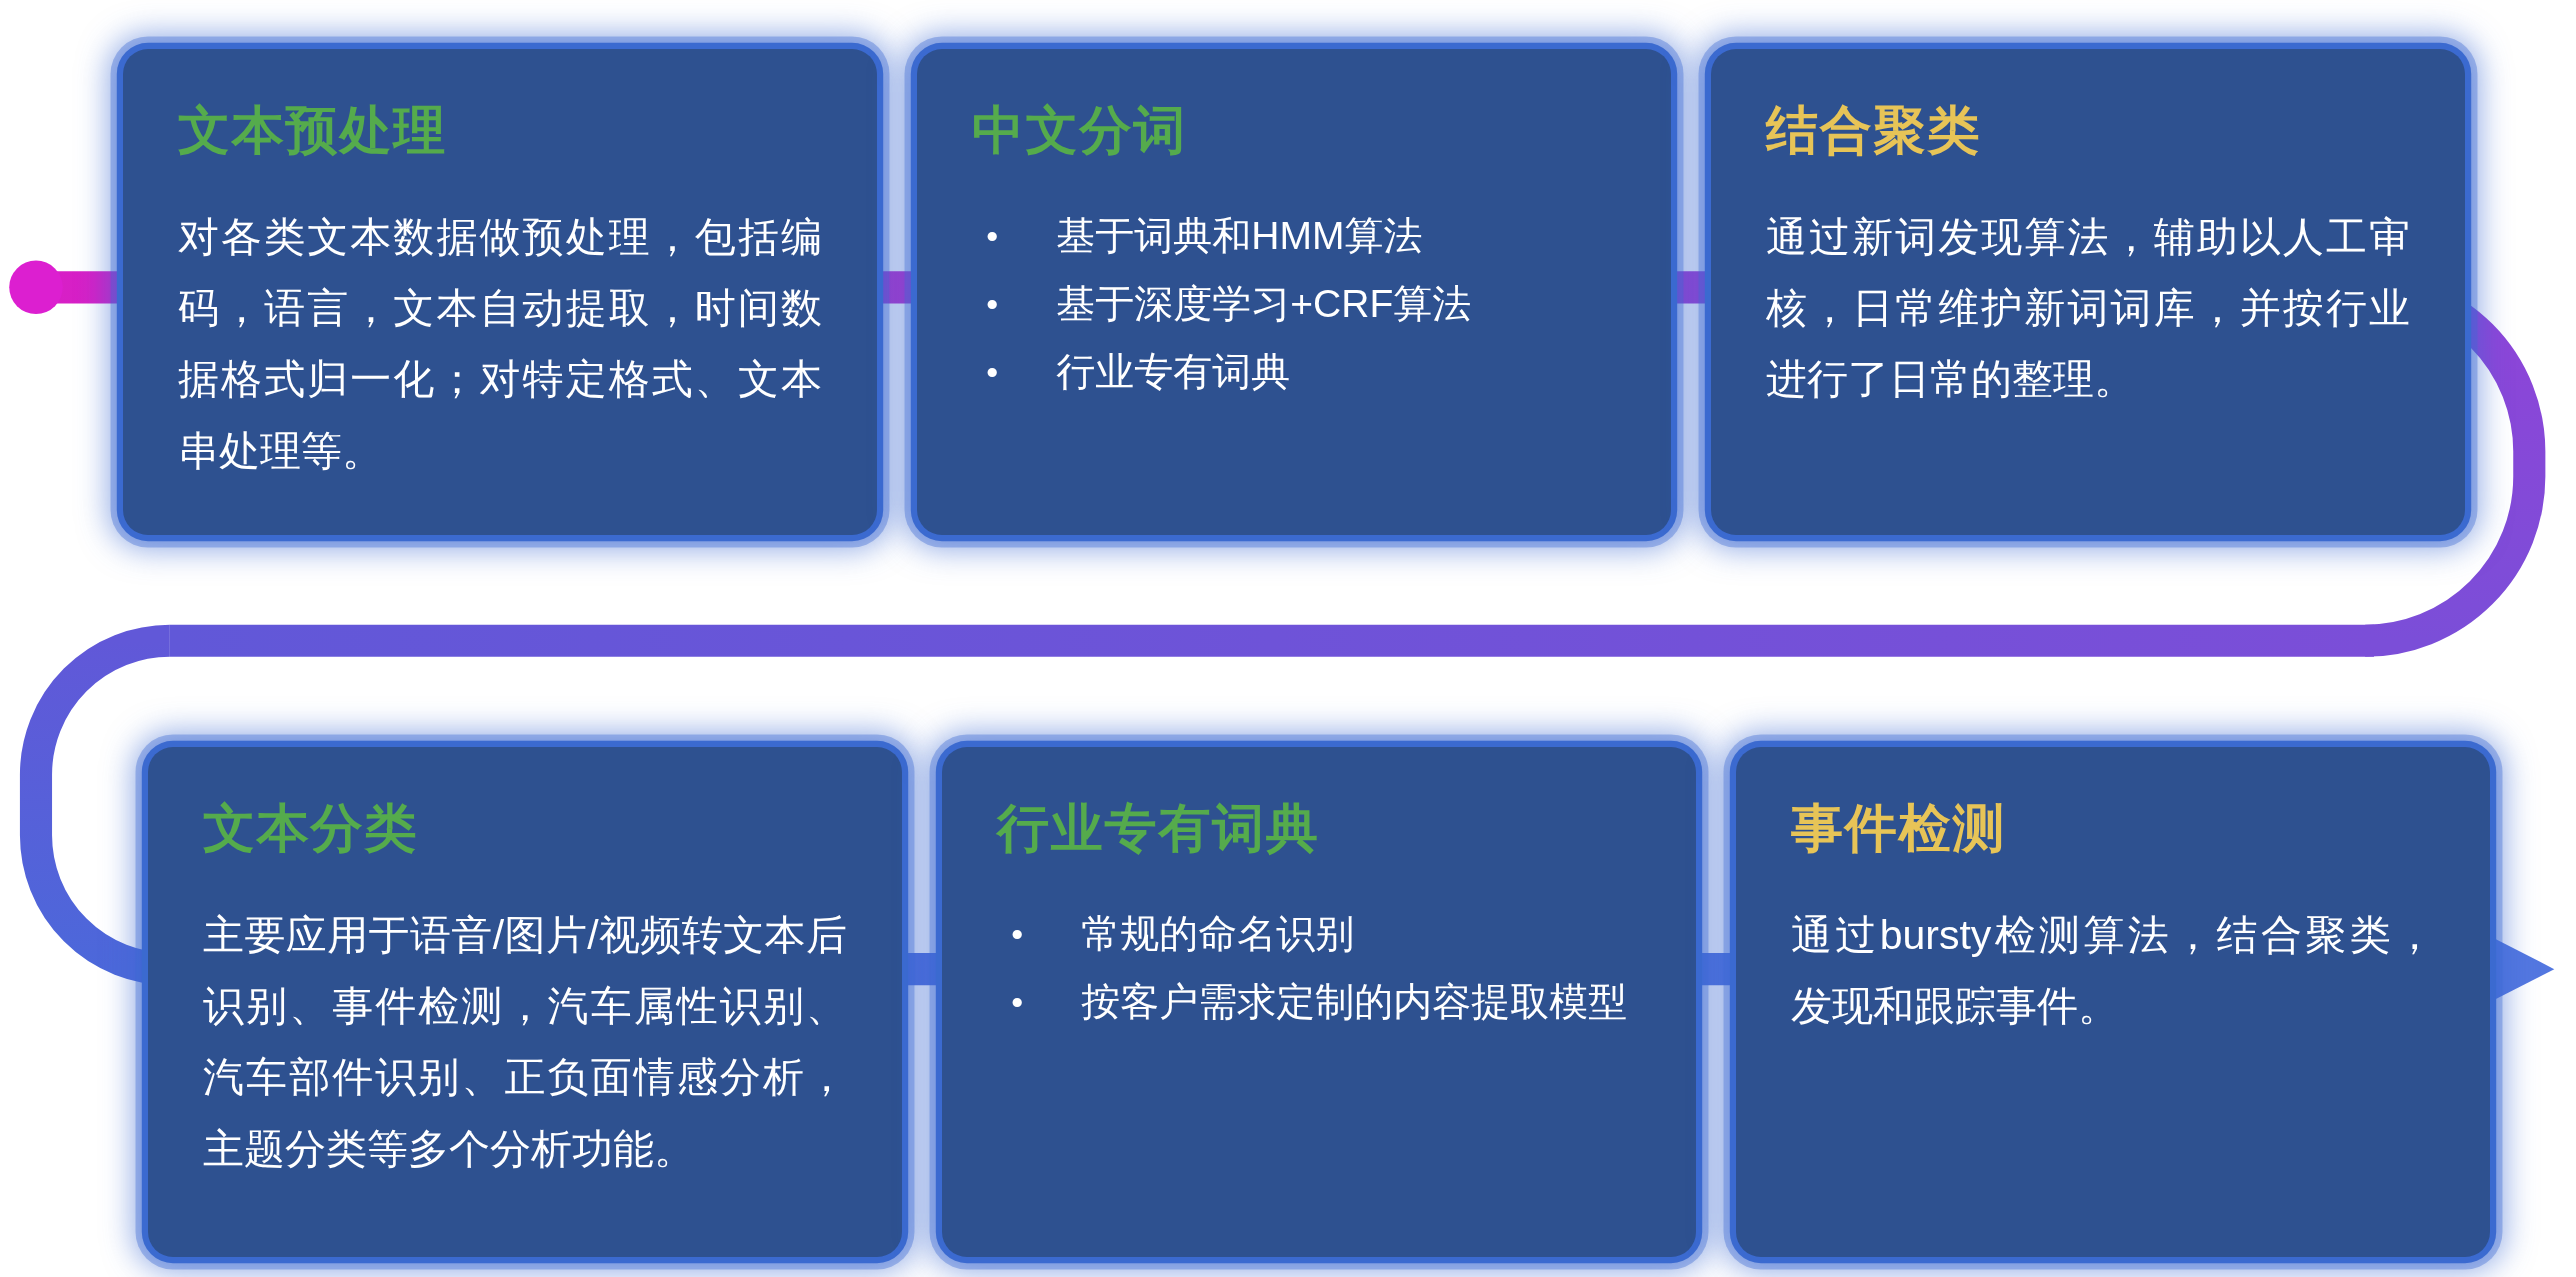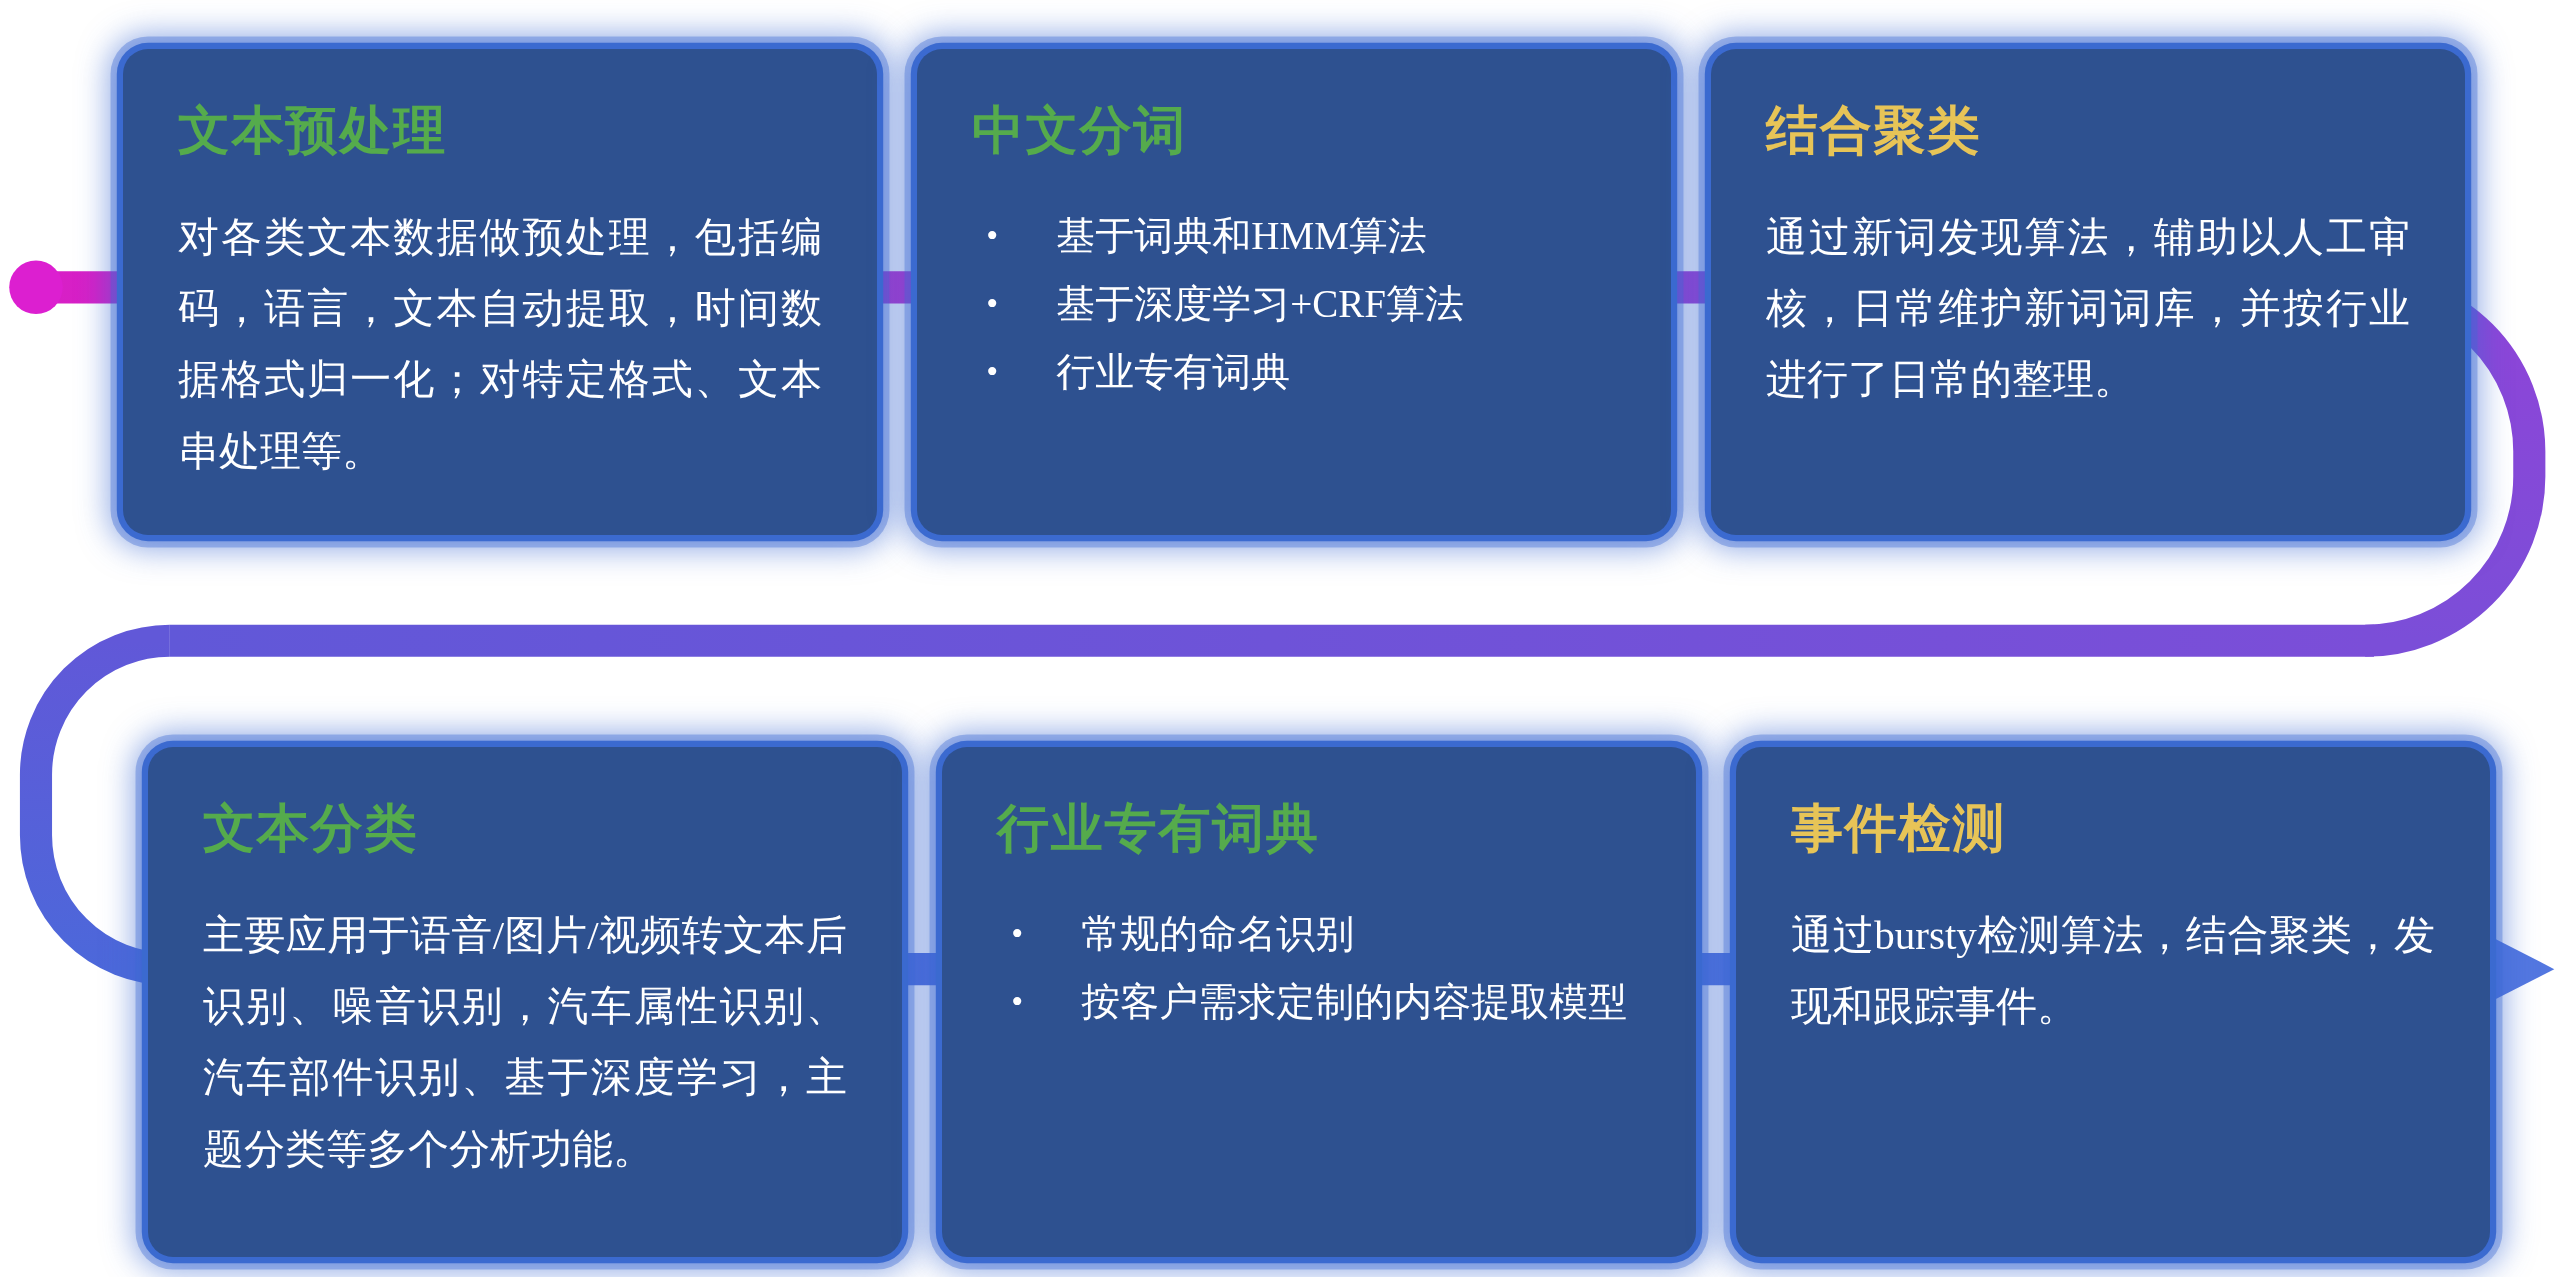--- a/index.html
+++ b/index.html
@@ -4,21 +4,21 @@
 <style>
   html,body{margin:0;padding:0;background:#ffffff;}
   .canvas{
     position:relative;
     width:2576px;height:1277px;
     background:#ffffff;
     overflow:hidden;
     font-family:"Liberation Sans","DejaVu Sans",sans-serif;
   }
   svg.flow{position:absolute;left:0;top:0;z-index:0;}
-  .row{position:absolute;left:123px;display:flex;gap:40px;z-index:1;font-family:Liberation Serif, serif;}
+  .row{position:absolute;left:123px;display:flex;gap:40px;z-index:1;}
   .row-1{top:49px;}
   .row-2{top:747px;margin-left:25px;}
   .card{
     width:754px;
     box-sizing:border-box;
     border-radius:25px;
     background:var(--card-bg,#2e5190);
     box-shadow:
       0 0 0 6.2px var(--card-glow,#3b6ad0),
       0 0 0 12.5px rgba(60,106,210,0.38),
@@ -127,21 +127,21 @@
       <h2 class="card-title">结合聚类</h2>
       <p class="card-paragraph">通过新词发现算法，辅助以人工审核，日常维护新词词库，并按行业进行了日常的整理。</p>
     </div>
 
   </div>
 
   <div class="row row-2">
 
     <div class="card">
       <h2 class="card-title">文本分类</h2>
-      <p class="card-paragraph">主要应用于语音/图片/视频转文本后识别、噪音识别，汽车属性识别、汽车部件识别、基于深度学习，主题分类等多个分析功能。</p>
+      <p class="card-paragraph">主要应用于语音/图片/视频转文本后识别、事件检测，汽车属性识别、汽车部件识别、正负面情感分析，主题分类等多个分析功能。</p>
     </div>
 
     <div class="card">
       <h2 class="card-title">行业专有词典</h2>
       <ul class="card-bullets">
         <li>
           <span class="bullet-glyph">•</span>
           <span>常规的命名识别</span>
         </li>
         <li>

